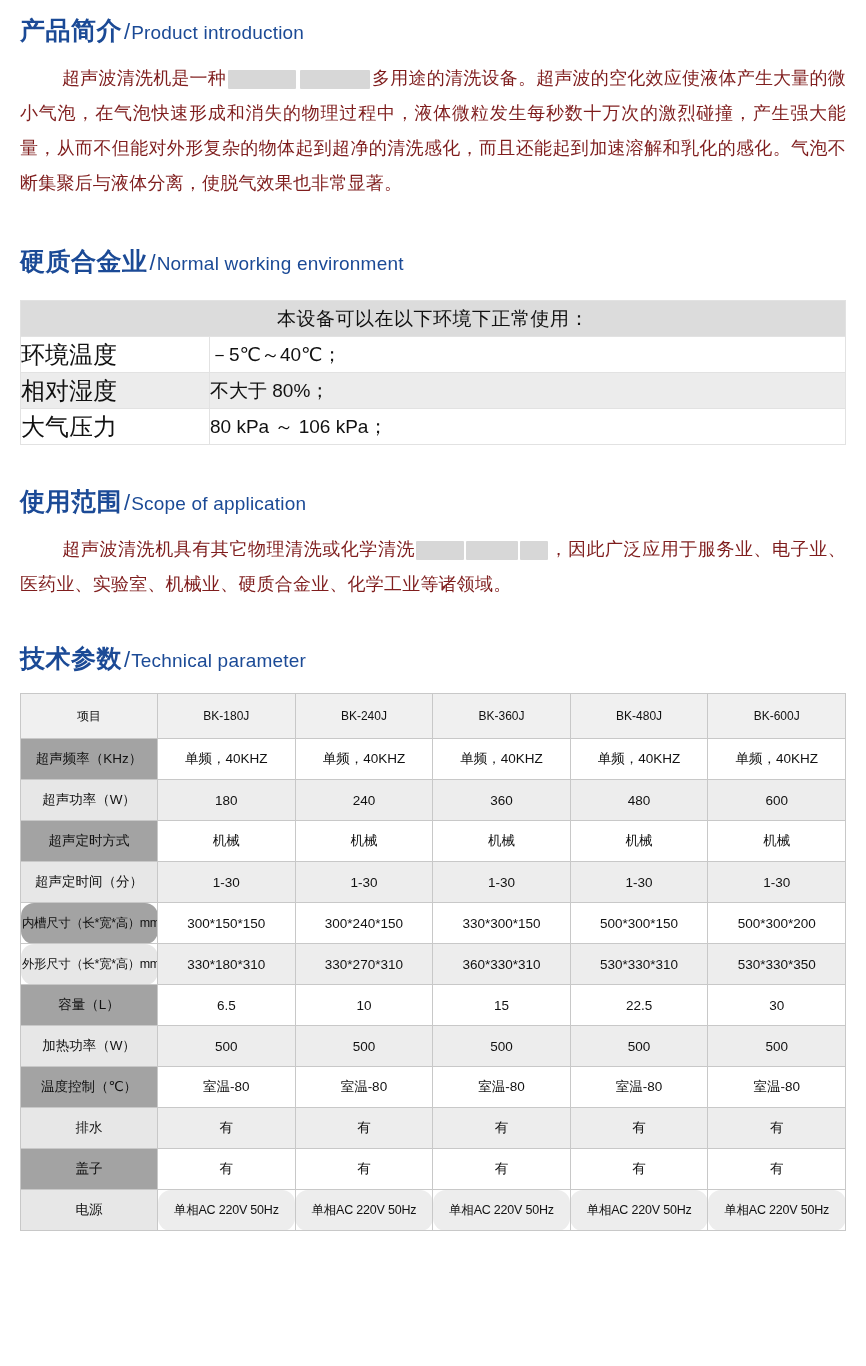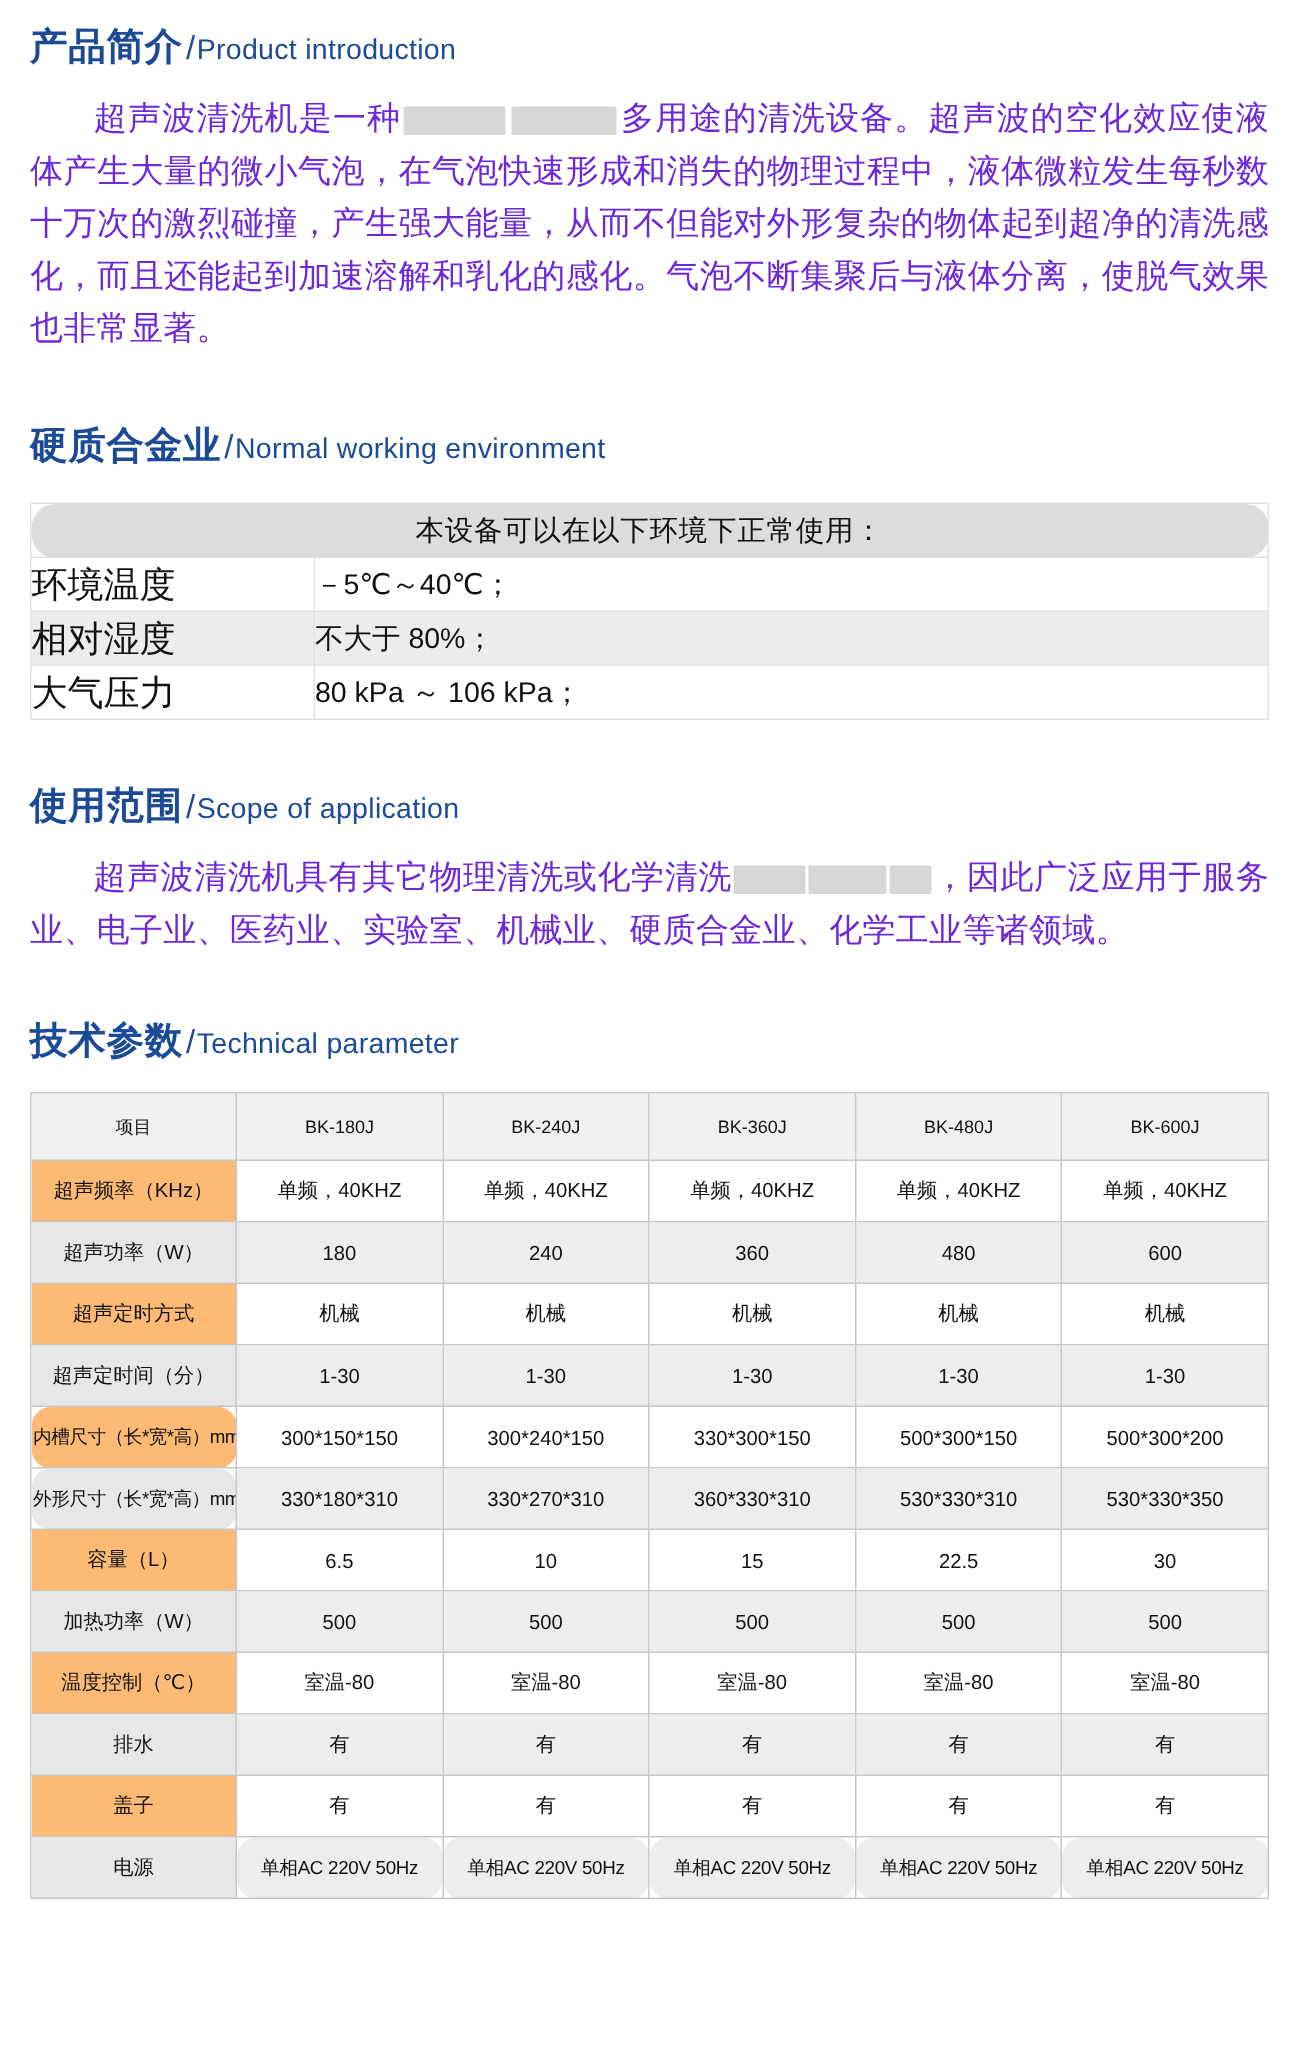--- a/index.html
+++ b/index.html
@@ -42,23 +42,23 @@
     margin: 0 1px 0 2px;
   }
   .section-head .en {
     font-size: 19px;
     font-weight: normal;
     letter-spacing: 0.2px;
   }
 
   
   .para {
-    font-size: 22px;
+    font-size: 18px;
     line-height: 35px;
-    color: #6d28d9;
+    color: #7f1d1d;
     text-align: justify;
     margin: 14px 0 0 0;
     letter-spacing: 0.2px;
   }
   .para .indent { display: inline-block; width: 42px; }
   .redact {
     display: inline-block;
     background: #d7d7d7;
     border-radius: 1px;
     vertical-align: middle;
@@ -83,21 +83,20 @@
     padding: 0;
     height: 35px;
   }
   .env-title {
     background: #dcdcdc;
     text-align: center;
     font-weight: normal;
     font-size: 19px;
     height: 37px;
     letter-spacing: 0.5px;
-    border-radius: 16px;
   }
   .env-row-alt { background: #ececec; }
   .env-key {
     width: 188px;
     padding-left: 12px;
     font-size: 24px;
   }
   .env-val {
     padding-left: 190px;
     font-size: 19px;
@@ -120,21 +119,21 @@
     overflow: hidden;
     white-space: nowrap;
   }
   .spec-table tr.head td {
     background: #f0f0f0;
     height: 42px;
     font-size: 12px;
   }
   .spec-table td.label {
     width: 134px;
-    background: #fdba74;
+    background: #a3a3a3;
     font-size: 13.5px;
   }
   .spec-table tr.alt td { background: #ededed; }
   .spec-table tr.alt td.label { background: #e7e7e7; }
   .spec-table td.tight { font-size: 12.5px; letter-spacing: -0.2px; border-radius: 13px; }
   .spec-table td.label.tight { font-size: 12.5px; letter-spacing: -0.4px; }
 
   .gap-a { height: 44px; }
   .gap-b { height: 40px; }
   .gap-c { height: 40px; }

